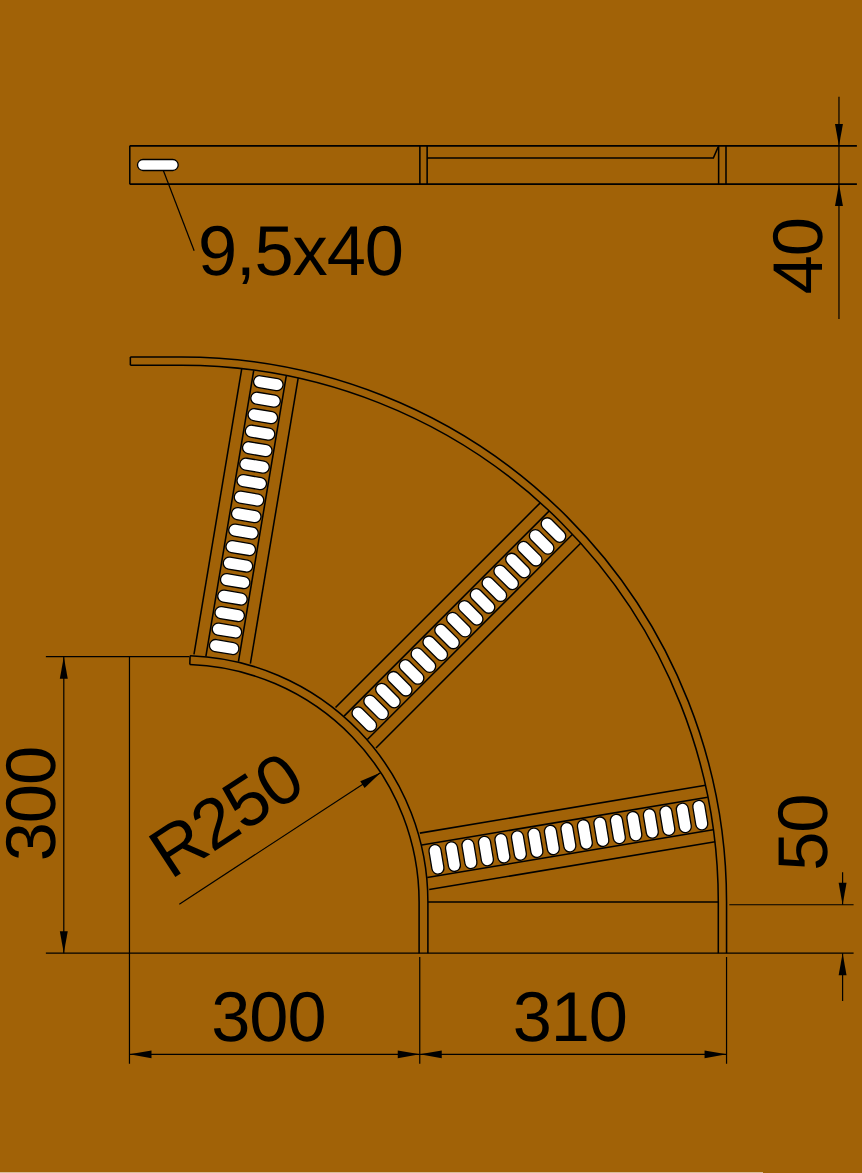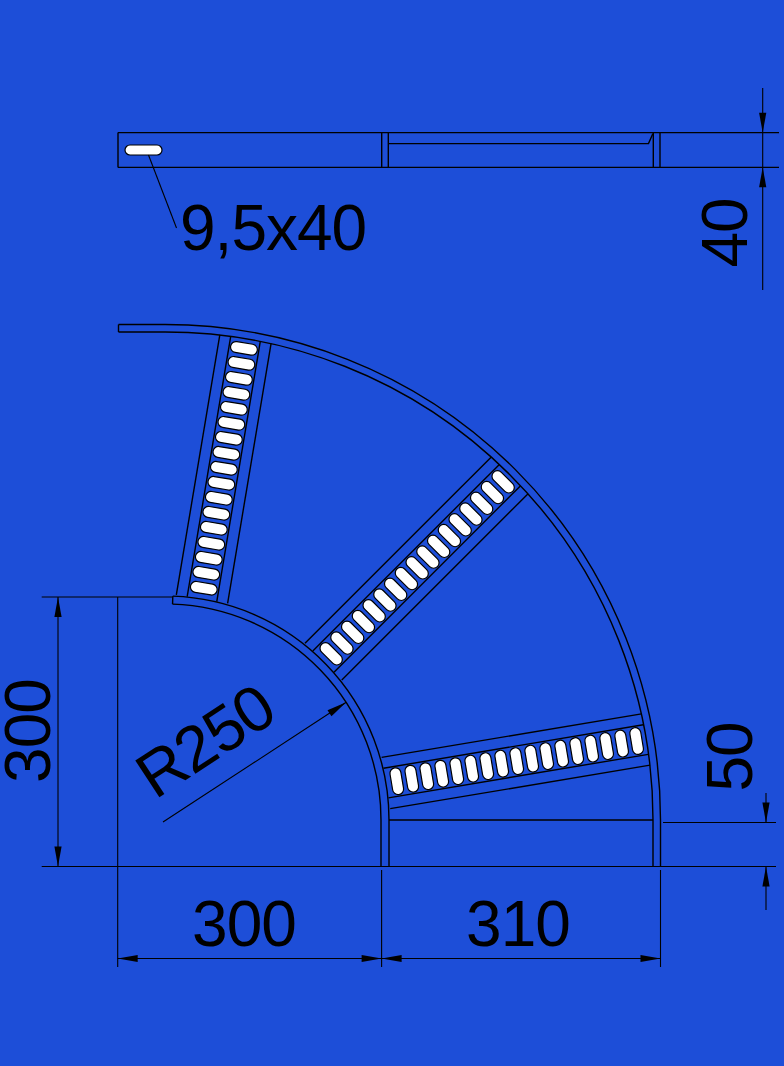--- a/index.html
+++ b/index.html
@@ -1,16 +1,16 @@
 <!DOCTYPE html>
 <html><head>
 <meta charset="utf-8">
 <style>
   html,body{margin:0;padding:0;background:#ffffff;}
-  .sheet{position:relative;width:784px;height:1066px;background:#1d4ed8;overflow:hidden;}
+  .sheet{position:relative;width:784px;height:1066px;background:#a16207;overflow:hidden;}
   svg{display:block;}
   .part{stroke:#000;stroke-width:1.4;fill:none;stroke-linecap:butt;stroke-linejoin:miter;}
   .dim{stroke:#000;stroke-width:1.1;fill:none;stroke-linecap:butt;}
   .slot{stroke:#000;stroke-width:1.2;fill:#fff;}
   .ah{fill:#000;stroke:none;}
   text{font-family:"Liberation Sans", sans-serif;font-size:64px;fill:#000;letter-spacing:-1px;}
 </style>
 </head>
 <body>
 

